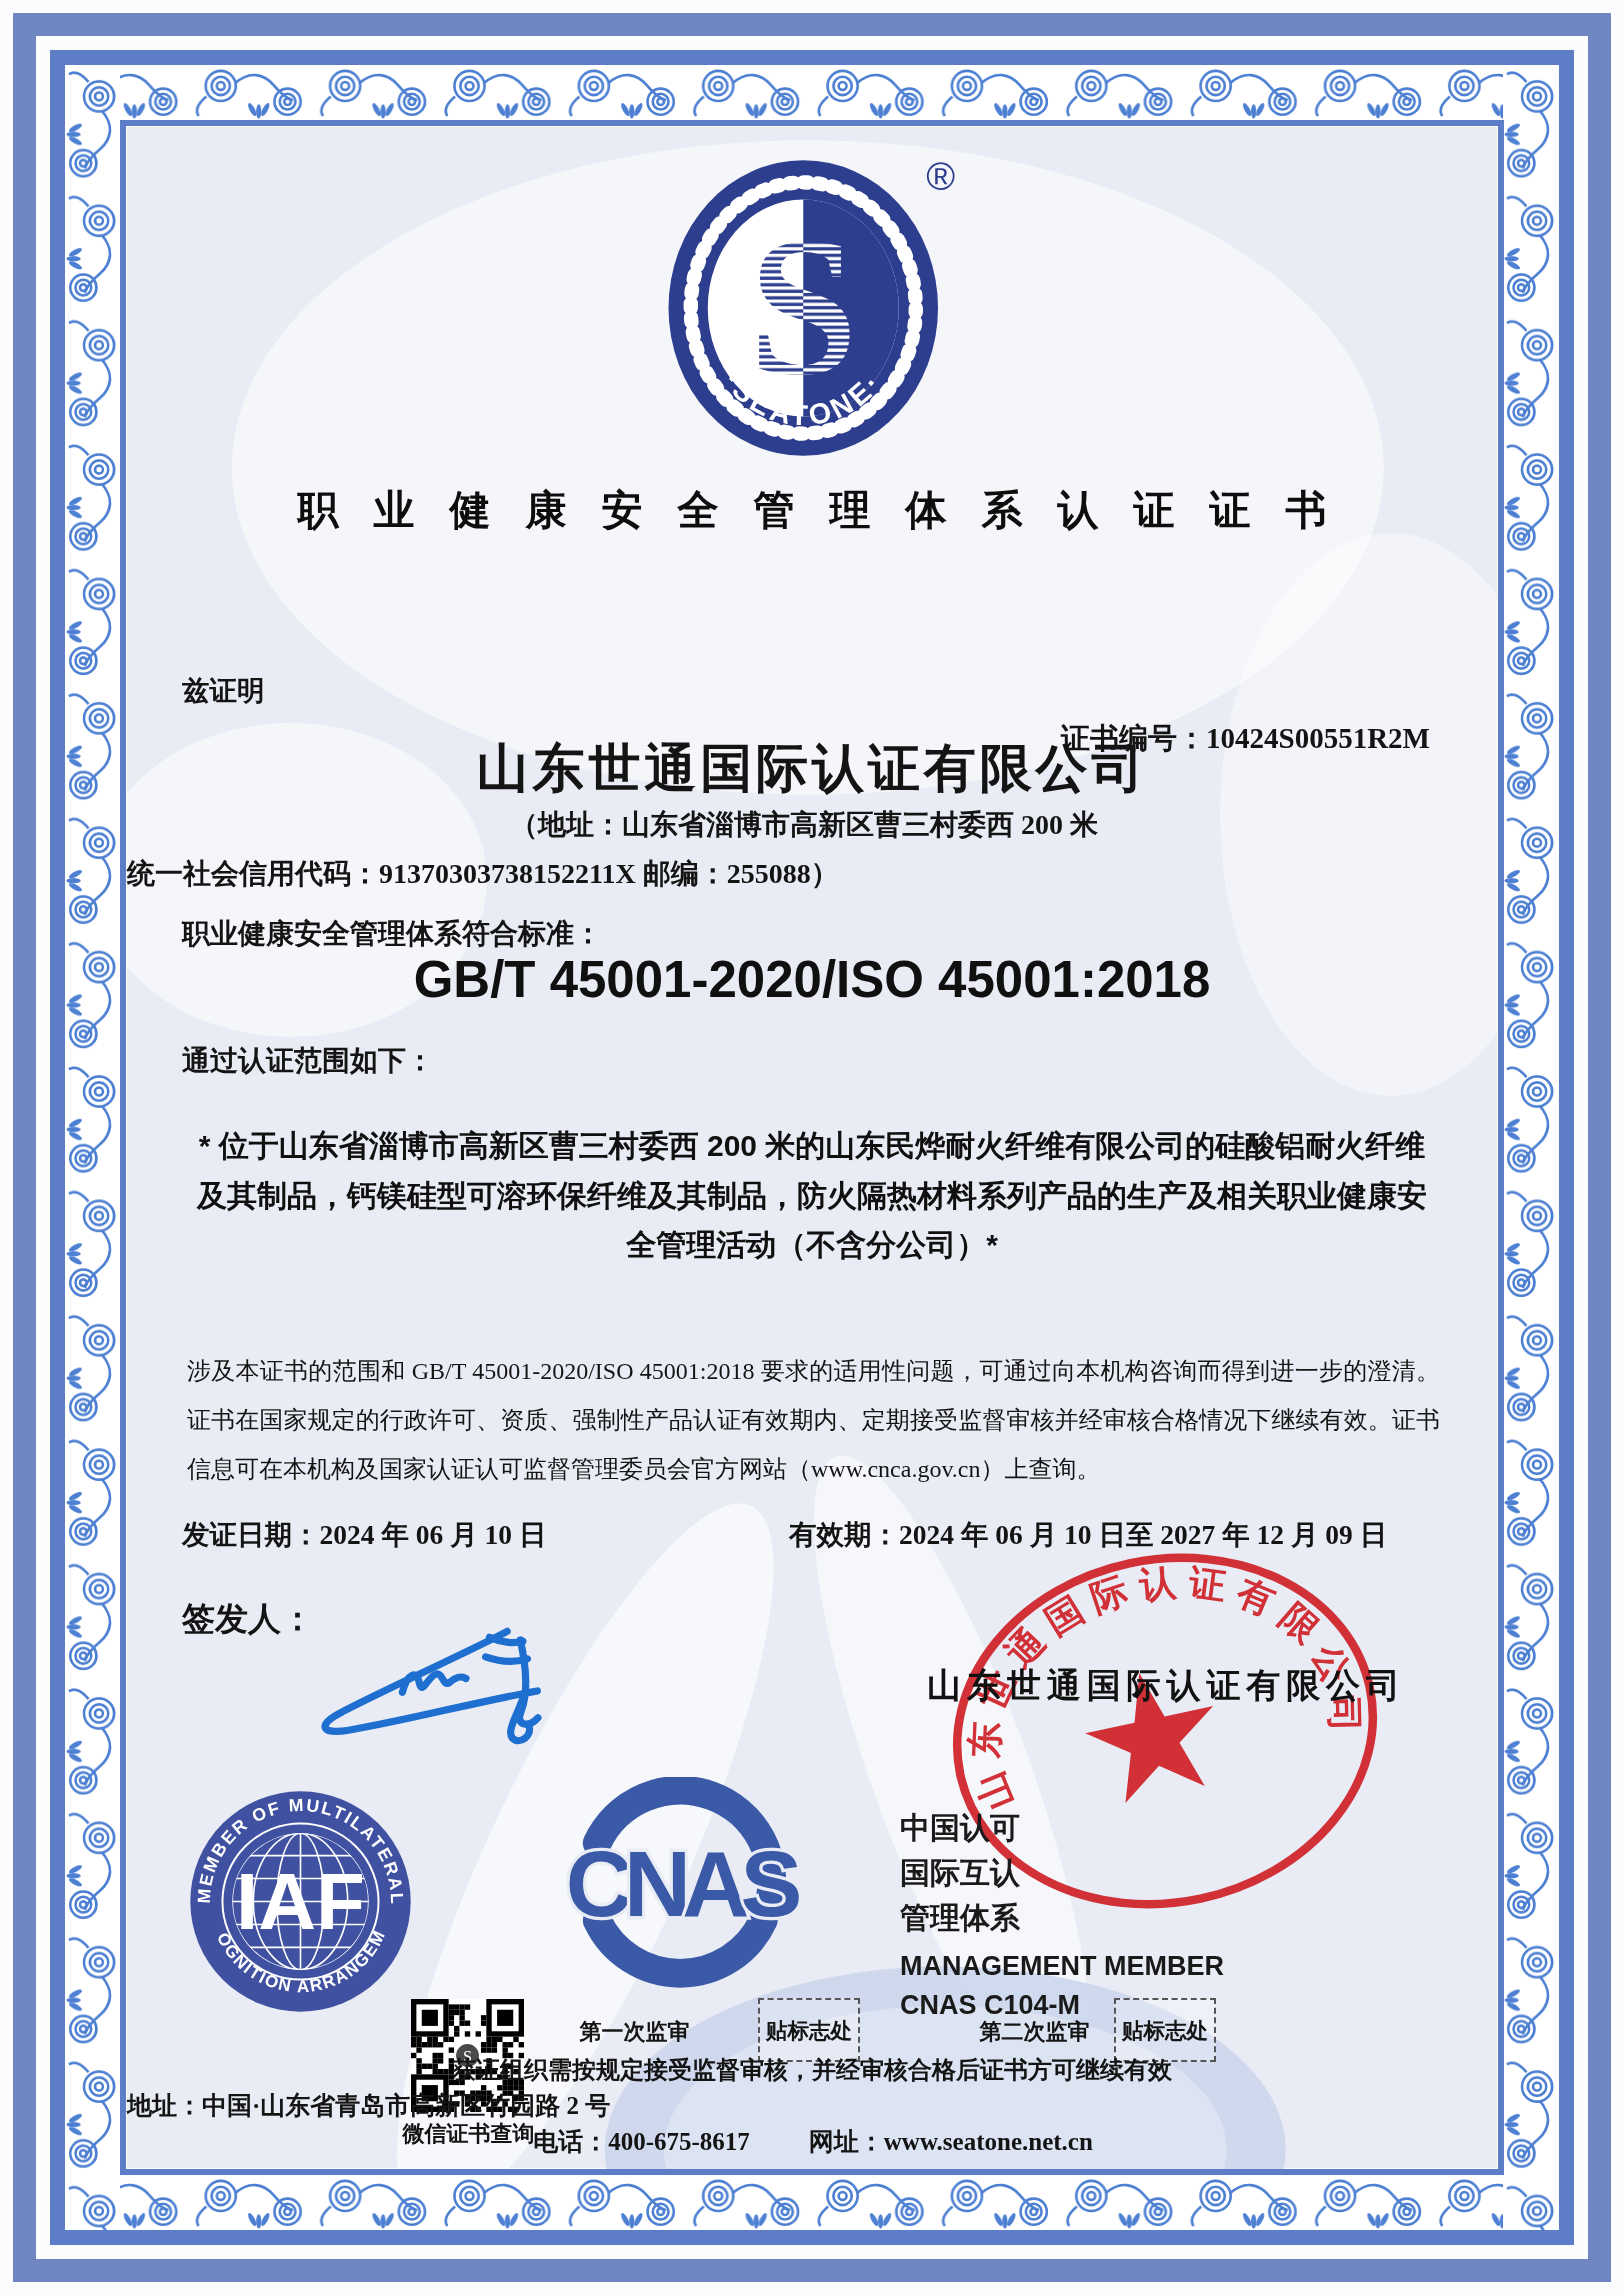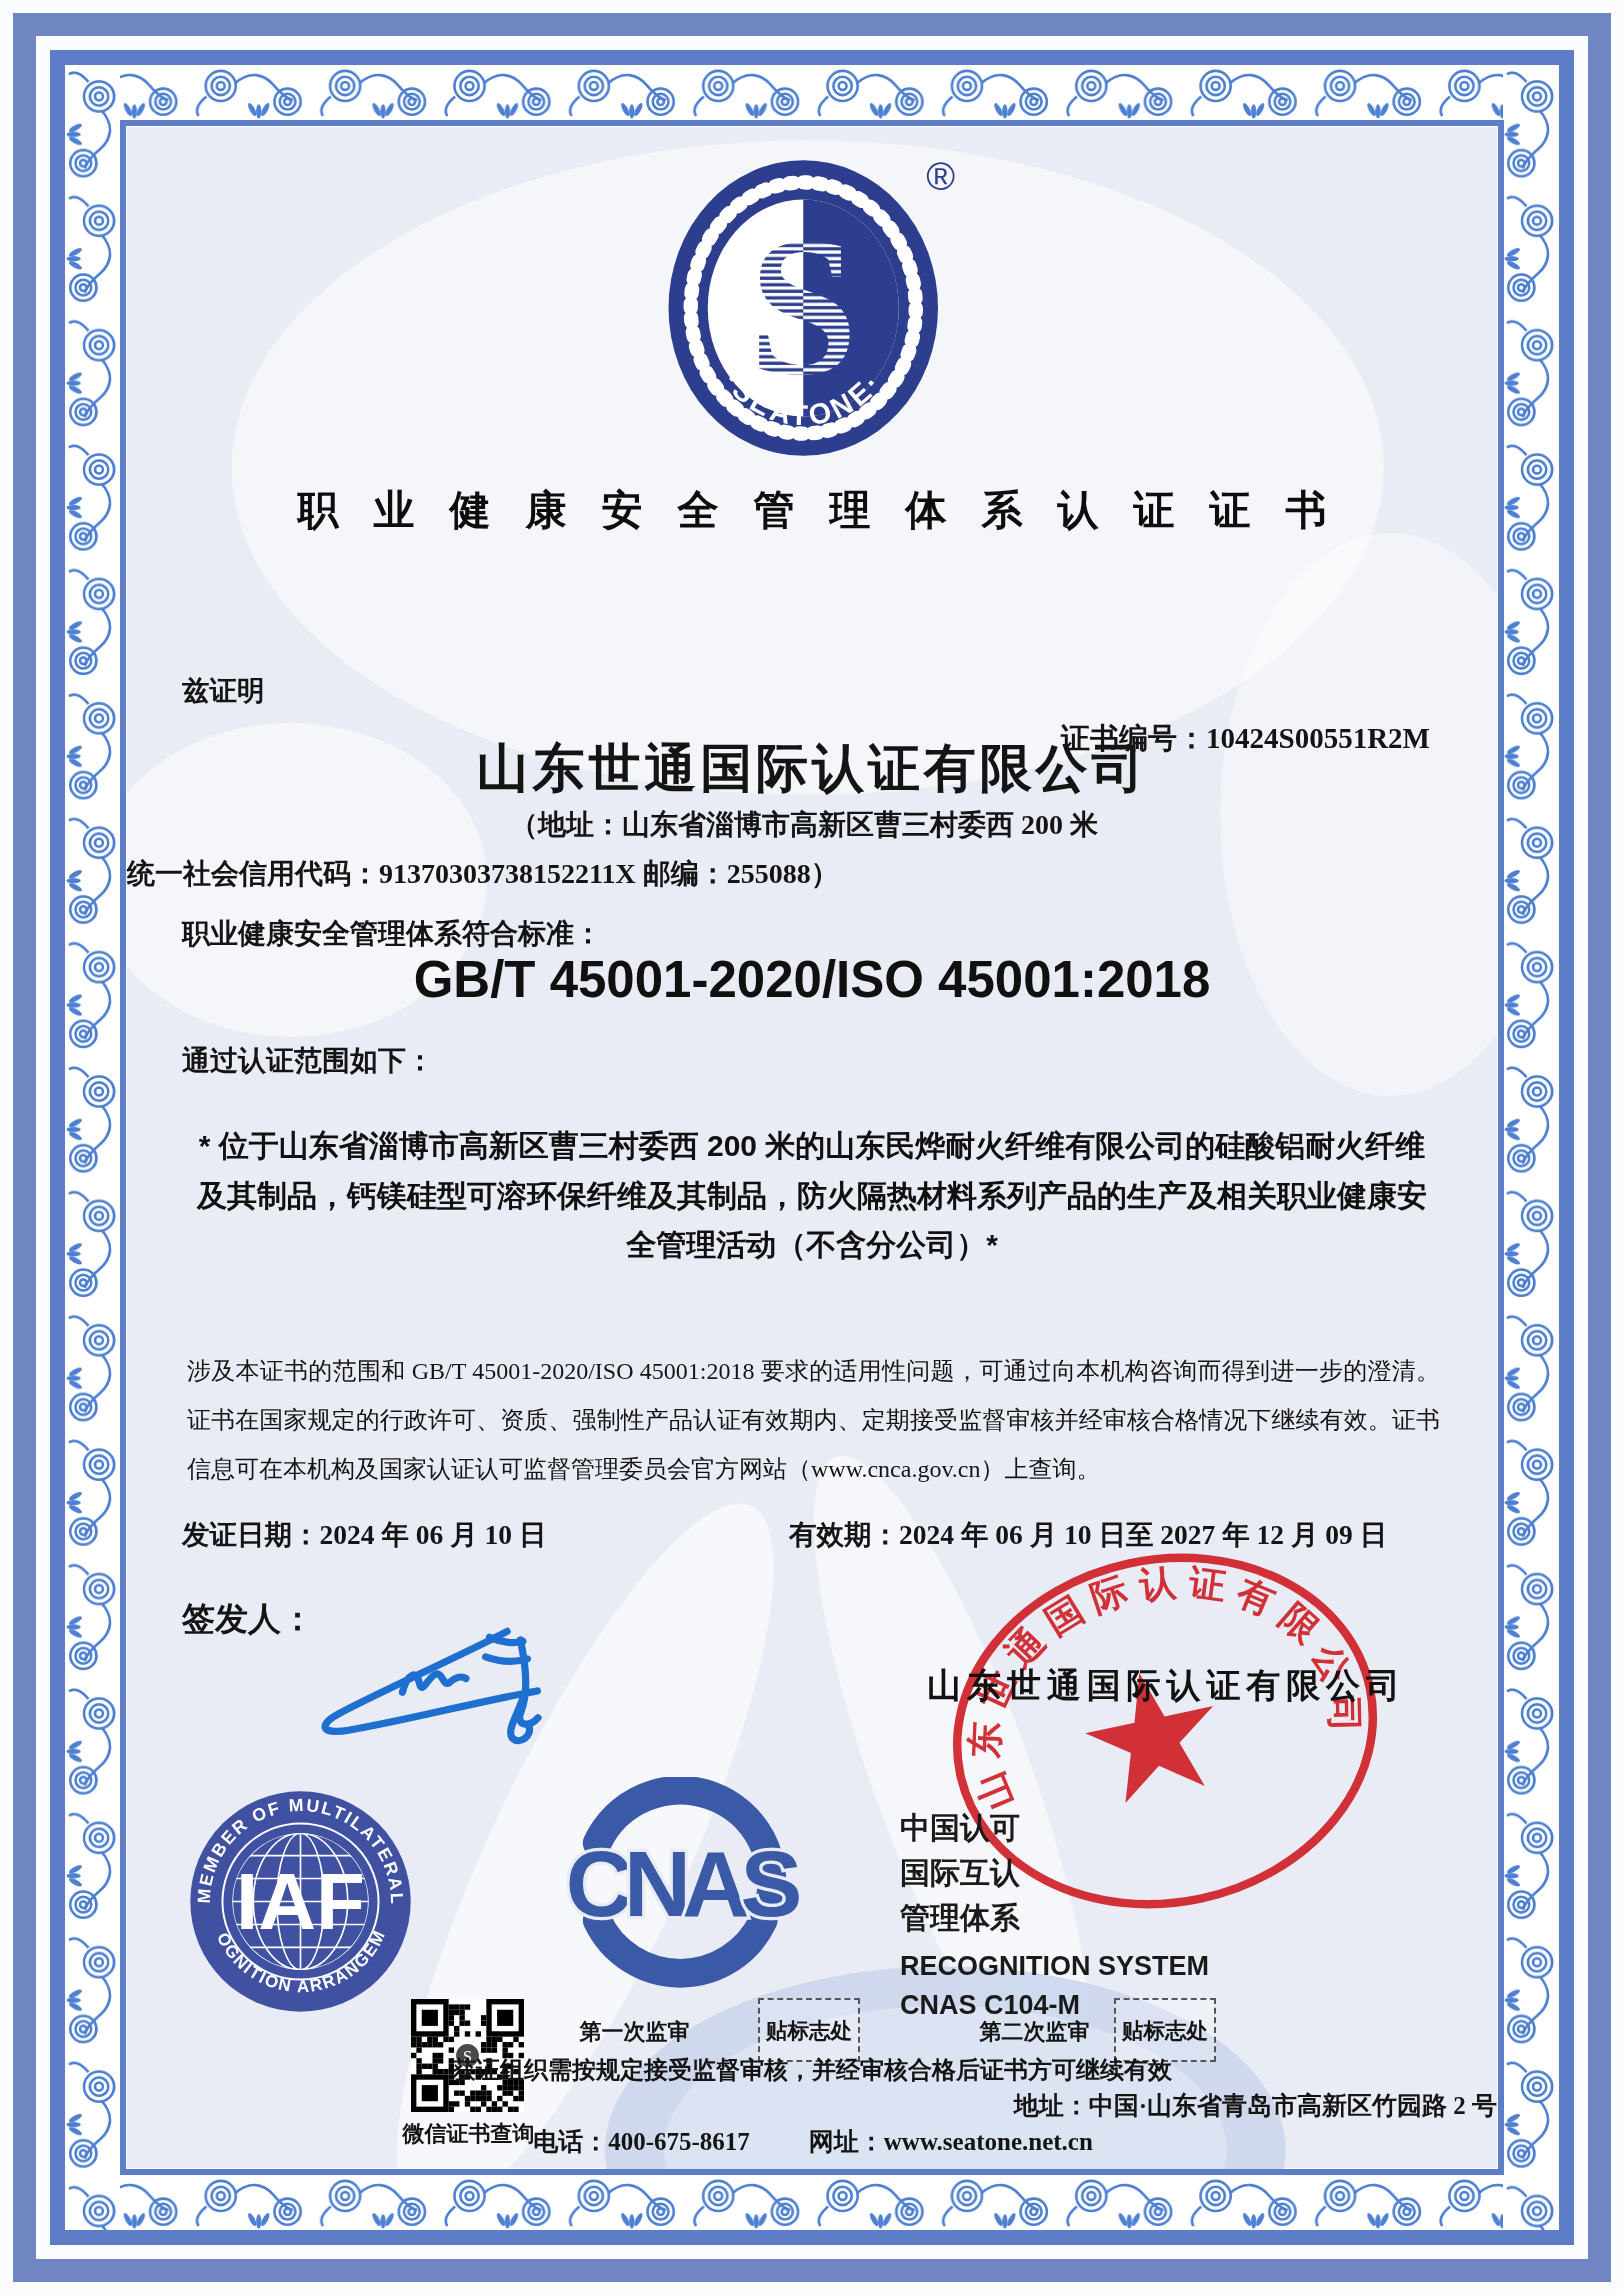--- a/index.html
+++ b/index.html
@@ -33,21 +33,21 @@
   .signer{left:182px;top:1597px;font-size:33px;font-weight:bold;}
   .issuer-black{left:926px;width:481px;top:1663px;text-align:center;font-size:34px;font-weight:600;letter-spacing:5.9px;color:#111;}
   .cnasblock{left:900px;top:1805px;}
   .cnasblock .zh{font-size:30px;font-weight:600;line-height:1.5;color:#1a1a1a;}
   .cnasblock .en{font-family:"Liberation Sans","DejaVu Sans",sans-serif;font-size:27px;font-weight:bold;color:#1a1a1a;line-height:1.45;margin-top:6.5px;}
   .qrcap{left:393px;width:151px;top:2119px;text-align:center;font-size:22px;font-weight:bold;}
   .audit{font-size:22px;font-weight:bold;top:2017px;}
   .stickerbox{top:1998px;width:98px;height:60px;border:2px dashed #555;display:flex;align-items:center;justify-content:center;
               font-size:21.6px;font-weight:bold;background:rgba(255,255,255,0.25);}
   .note{left:127px;right:127px;top:2054px;text-align:center;font-size:24px;font-weight:bold;}
-  .addrbottom{left:127px;right:127px;top:2089px;text-align:right;font-size:25px;font-weight:bold;}
+  .addrbottom{left:127px;right:127px;top:2089px;text-align:left;font-size:25px;font-weight:bold;}
   .phonerow{left:129px;right:127px;top:2125px;text-align:center;font-size:25px;font-weight:bold;}
   .phonerow .gap{display:inline-block;width:59px;}
 </style>
 </head>
 <body>
 
 <div id="page">
 
   <div class="abs content-bg"></div>
 
@@ -219,21 +219,21 @@
       <path d="M63,101 A140,140 0 0 1 325.2,196.2"></path>
       <path d="M63.1,219.2 A140,140 0 0 0 316.9,219.2"></path>
     </g>
     <text x="195" y="212" text-anchor="middle" font-size="142" font-weight="bold" fill="#3a5aa8" stroke="#e9ecf4" stroke-width="10" paint-order="stroke" letter-spacing="-2" textLength="360" font-family="Liberation Sans, DejaVu Sans, sans-serif">CNAS</text>
   </svg>
 
   <div class="abs cnasblock">
     <div class="zh">中国认可</div>
     <div class="zh">国际互认</div>
     <div class="zh">管理体系</div>
-    <div class="en">RECOGNITION SYSTEM</div>
+    <div class="en">MANAGEMENT MEMBER</div>
     <div class="en" style="margin-top:0;">CNAS C104-M</div>
   </div>
 
   <svg class="abs" style="left:411px;top:1999px;" width="113" height="113" viewBox="0 0 168 168">
     <rect width="168" height="168" fill="#ffffff"></rect>
     <g fill="#000000" id="qr-cells">
         <rect x="56" y="8" width="8" height="8"></rect>
         <rect x="64" y="8" width="8" height="8"></rect>
         <rect x="72" y="8" width="8" height="8"></rect>
         <rect x="80" y="8" width="8" height="8"></rect>

